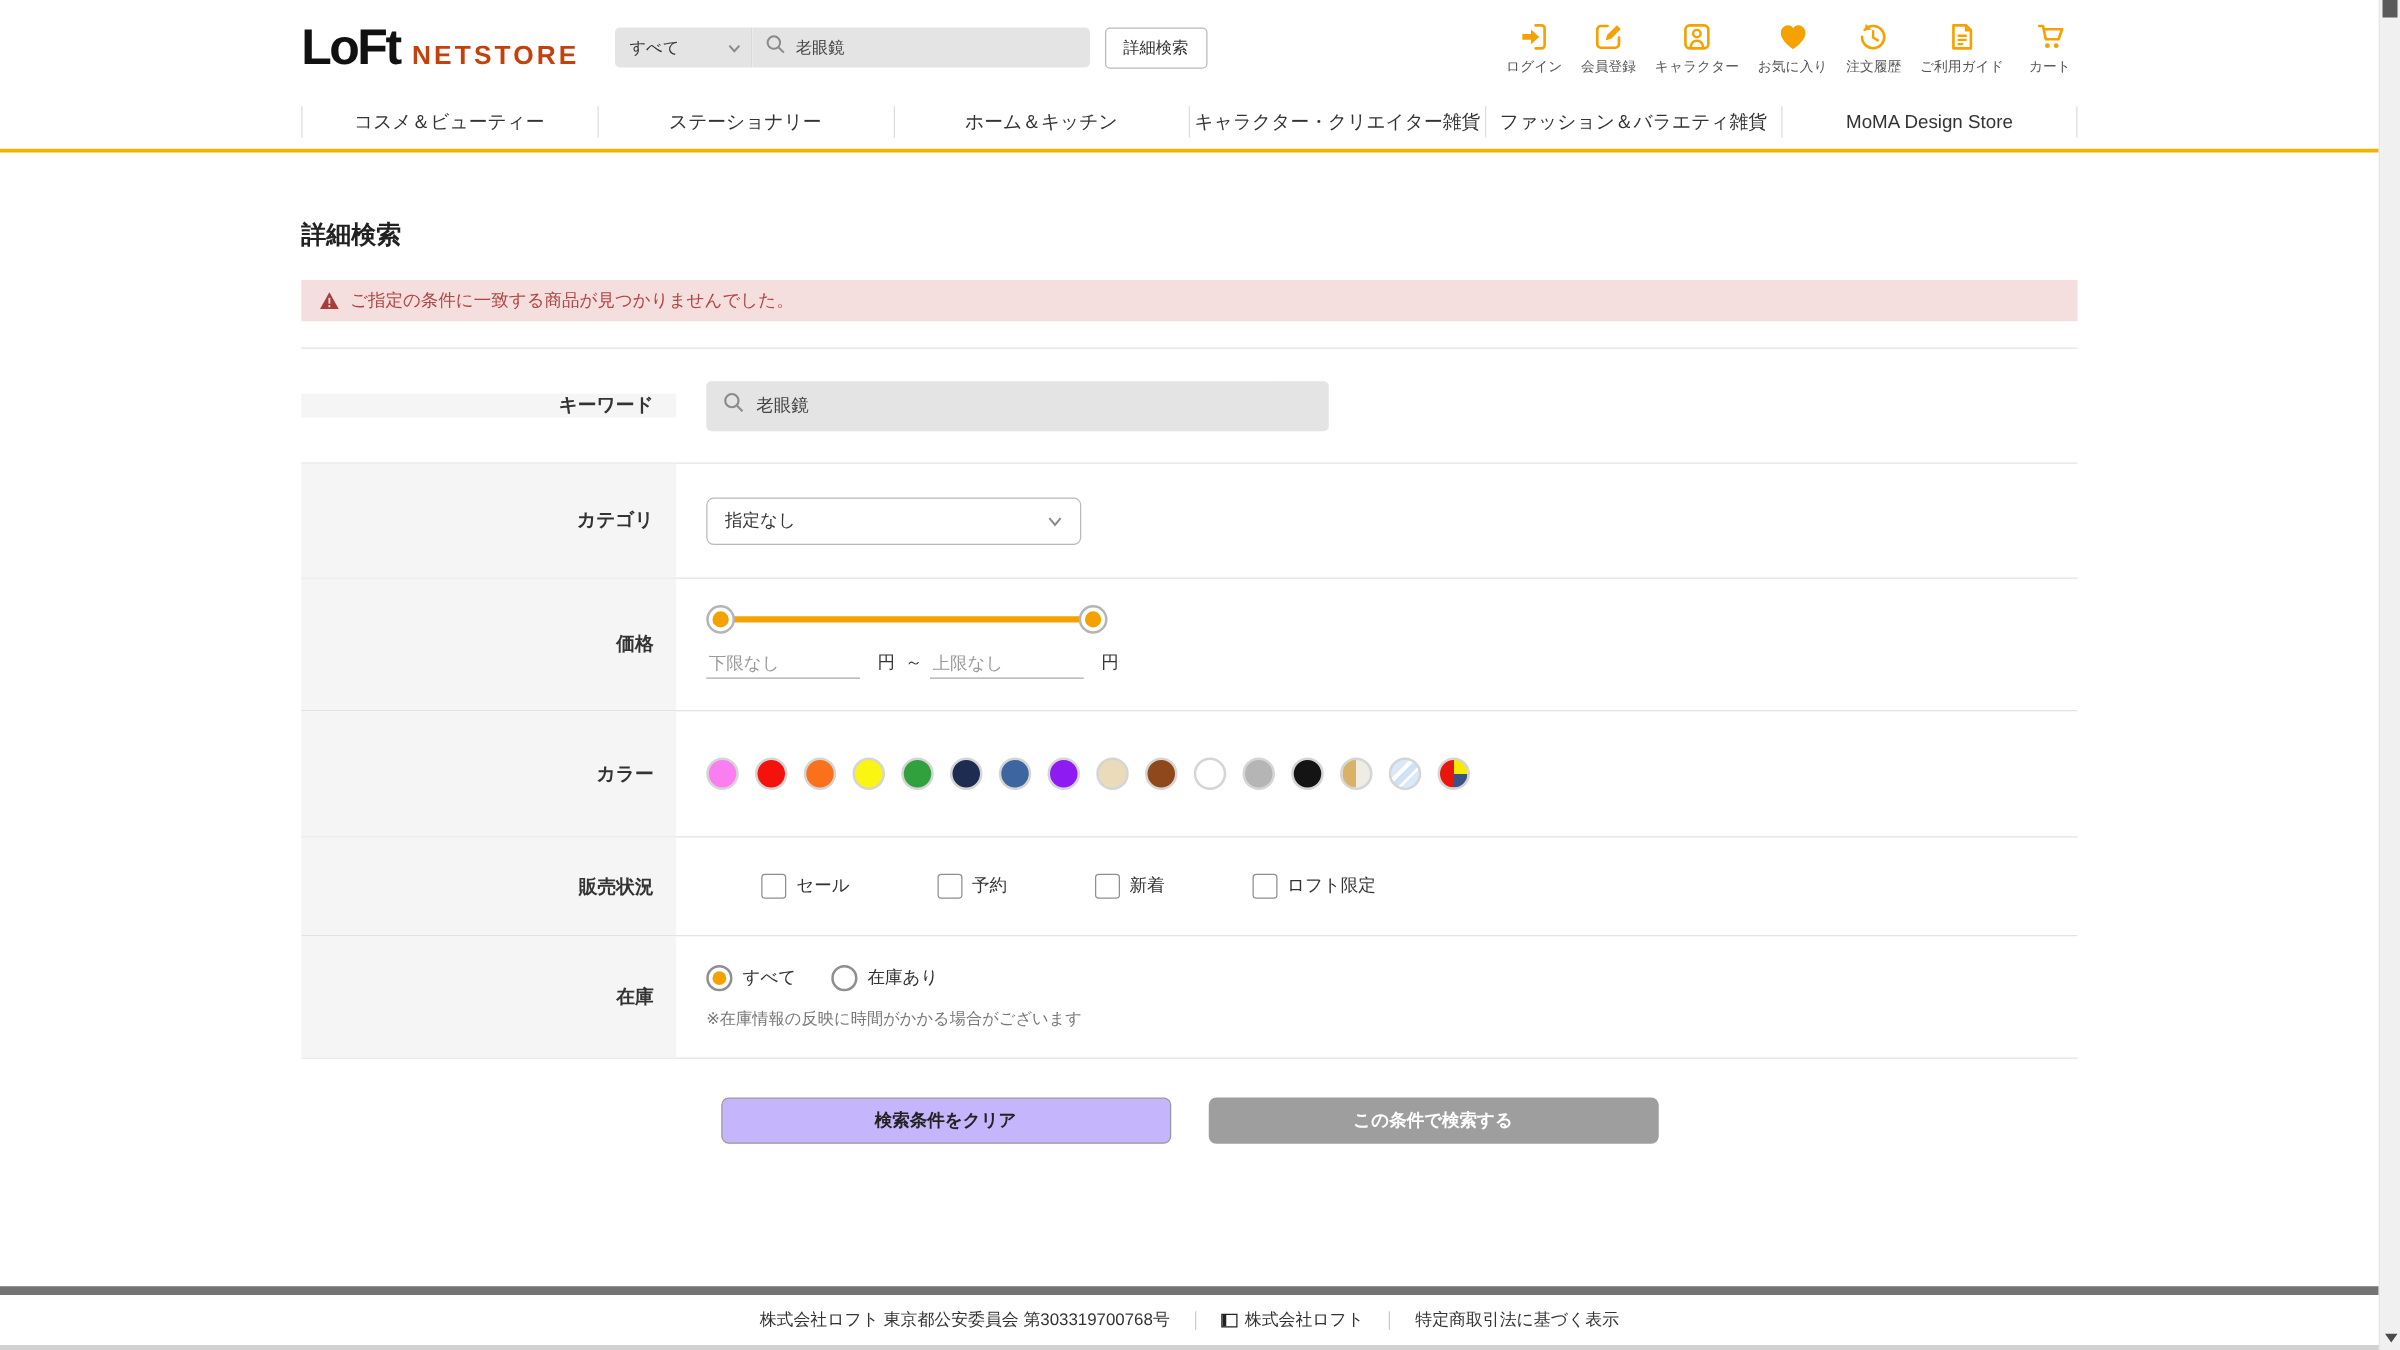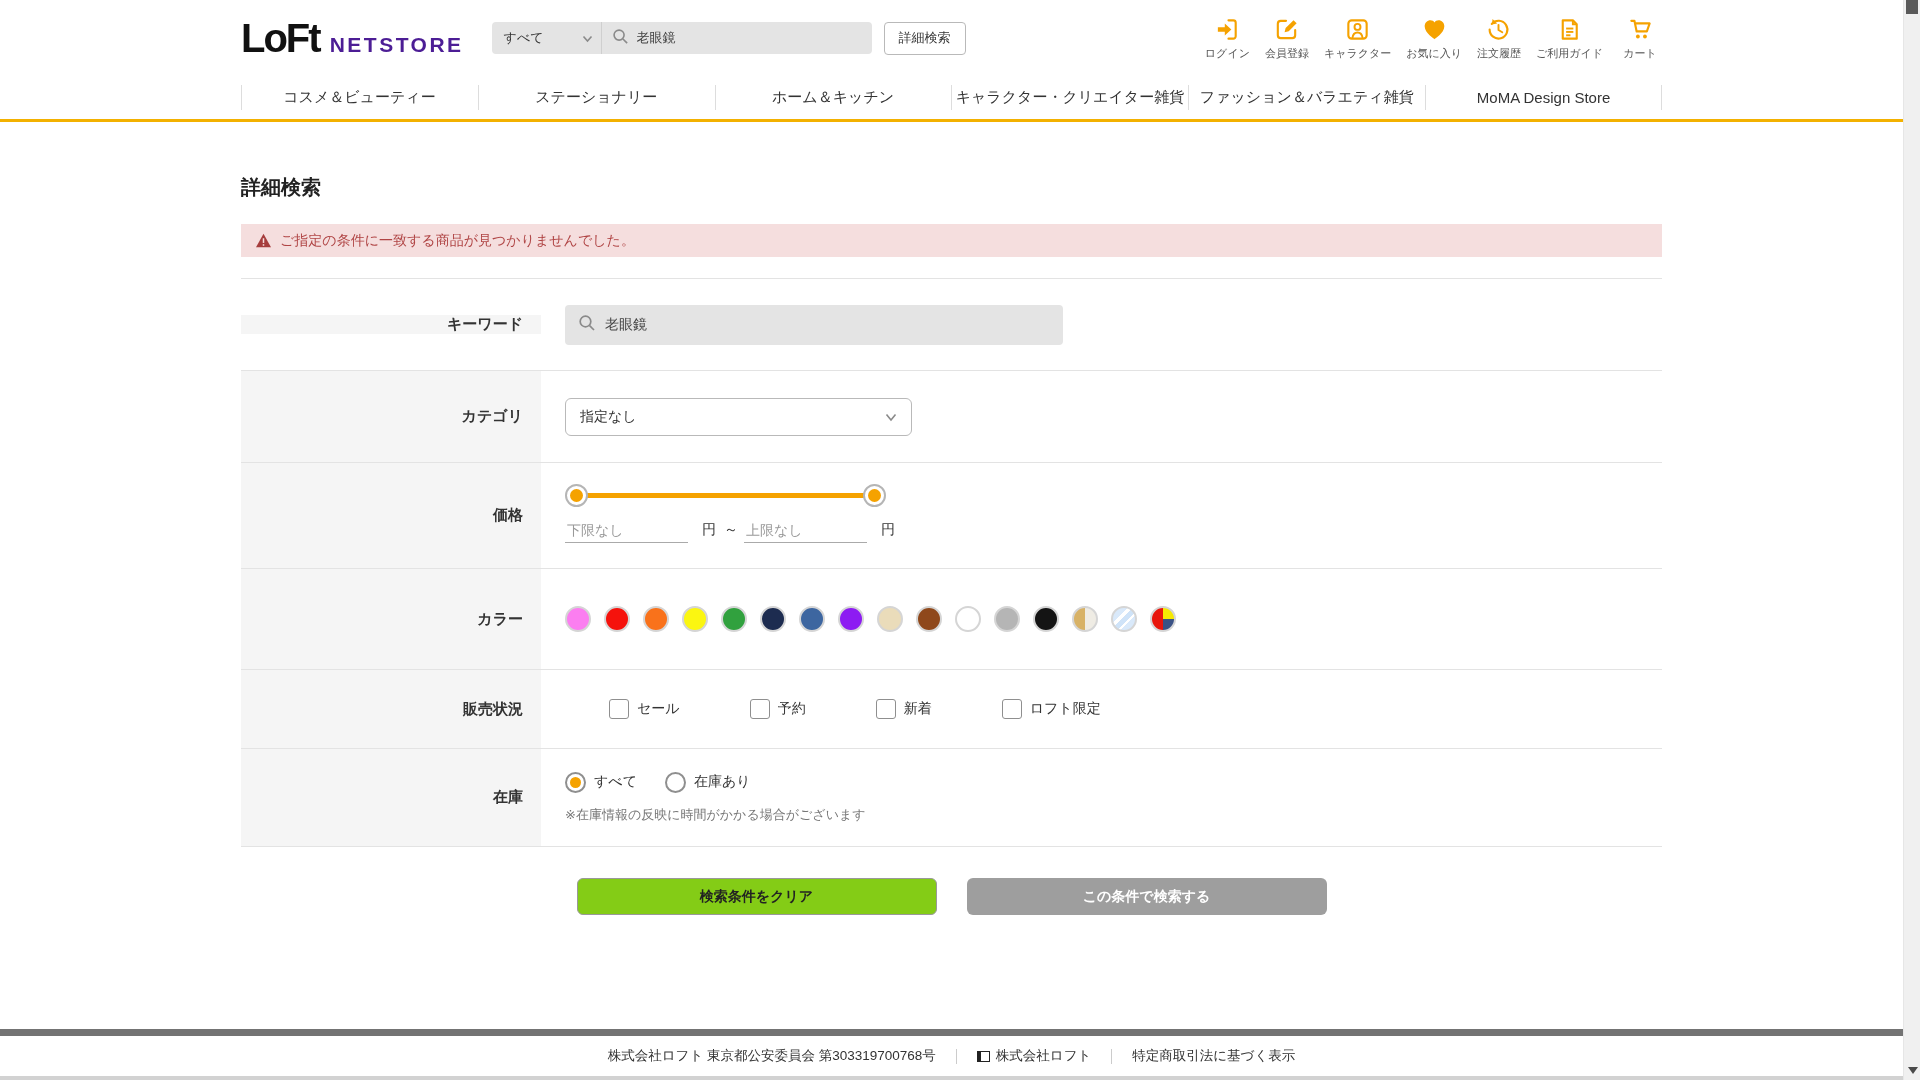--- a/index.html
+++ b/index.html
@@ -4,21 +4,21 @@
 <style>
   * { margin:0; padding:0; box-sizing:border-box; }
   html,body { width:1920px; height:1080px; overflow:hidden; background:#fff;
     font-family:"Liberation Sans","DejaVu Sans",sans-serif; color:#333; }
   .viewport { position:absolute; left:0; top:0; width:1903px; height:1080px; background:#fff; }
 
   
   .site-header { height:76px; display:flex; align-items:center; width:1421px; margin:0 auto; }
   .logo { display:flex; align-items:baseline; gap:10px; cursor:pointer; }
   .logo-main { font-size:40px; font-weight:800; letter-spacing:-2px; color:#111; line-height:1; }
-  .logo-sub { font-size:21px; font-weight:700; letter-spacing:2.5px; color:#4c1d95; }
+  .logo-sub { font-size:21px; font-weight:700; letter-spacing:2.5px; color:#c2410c; }
   .search-group { display:flex; align-items:center; margin-left:28px; }
   .search-scope { width:110px; height:32px; background:#e4e4e4; border-radius:4px 0 0 4px;
      display:flex; align-items:center; padding:0 8px 0 12px; font-size:13px; color:#333;
      border-right:1px solid #cfcfcf; cursor:pointer; }
   .search-scope .chev { margin-left:auto; }
   .search-box { width:270px; height:32px; background:#e4e4e4; border-radius:0 4px 4px 0;
      display:flex; align-items:center; padding:0 10px; gap:8px; }
   .search-box input { border:none; outline:none; background:transparent; font-size:13px; color:#444; width:100%;
      font-family:inherit; }
   .detail-search-btn { margin-left:12px; height:33px; padding:0 14px; background:#fff;
@@ -49,21 +49,21 @@
      padding-right:18px; font-size:15px; font-weight:bold; color:#333; }
   .form-content { flex:1; display:flex; align-items:center; padding-left:24px; }
   .row-keyword { height:92px;align-items:center; } .row-category { height:92px; } .row-price { height:106px; }
   .row-color { height:101px; } .row-sales { height:79px; } .row-stock { height:98px; }
 
   .kw-input { width:498px; height:40px; background:#e4e4e4; border-radius:4px; display:flex;
      align-items:center; padding:0 13px; gap:9px; }
   .kw-input input { border:none; outline:none; background:transparent; font-size:14px; color:#444; width:100%;
      font-family:inherit; }
 
-  .cat-select { width:347px; height:38px; background:#fff; border:1px solid #b9b9b9; border-radius:6px;
+  .cat-select { width:300px; height:38px; background:#fff; border:1px solid #b9b9b9; border-radius:6px;
      display:flex; align-items:center; padding:0 14px; font-size:14px; color:#333; cursor:pointer; }
   .cat-select .chev { margin-left:auto; }
 
   .price-wrap { display:flex; flex-direction:column; justify-content:center; gap:22px; }
   .slider { position:relative; width:299px; height:5px; background:#f5a200; border-radius:3px; margin-left:11px; margin-top:4px; }
   .slider-handle { position:absolute; top:-9px; width:23px; height:23px; border-radius:50%; background:#fff;
      border:2px solid #b5b5b5; cursor:pointer; }
   .slider-handle::after { content:''; position:absolute; inset:3px; border-radius:50%; background:#f5a200; }
   .slider-handle.min { left:-11px; } .slider-handle.max { right:-11px; }
   .price-inputs { display:flex; align-items:flex-end; font-size:14px; color:#333; }
@@ -82,21 +82,21 @@
   .stock-wrap { display:flex; flex-direction:column; justify-content:center; gap:13px; }
   .radio-row { display:flex; gap:28px; }
   .radio-item { display:flex; align-items:center; gap:8px; cursor:pointer; font-size:14px; color:#333; }
   .radio { width:21px; height:21px; border:2px solid #8f8f8f; border-radius:50%; background:#fff; position:relative; }
   .radio.selected::after { content:''; position:absolute; inset:3px; border-radius:50%; background:#f5a200; }
   .stock-note { font-size:13px; color:#777; }
 
   .btn-row { margin-top:31px; display:flex; justify-content:center; gap:30px; }
   .btn { width:360px; height:37px; border-radius:6px; font-size:14px; font-weight:bold; cursor:pointer;
      font-family:inherit; }
-  .btn-clear { background:#84cc16; border:1px solid #999; color:#222; }
+  .btn-clear { background:#c4b5fd; border:1px solid #999; color:#222; }
   .btn-submit { background:#9e9e9e; border:none; color:#fff; }
 
   
   .site-footer { position:absolute; top:1029px; left:0; width:1903px; height:47px; border-top:7px solid #737373;
      background:#fff; display:flex; align-items:center; justify-content:center; }
   .footer-inner { display:flex; align-items:center; gap:20px; font-size:13.5px; color:#333; }
   .f-divider { width:1px; height:15px; background:#ccc; }
   .f-link { display:flex; align-items:center; gap:6px; cursor:pointer; }
   .window-icon { width:13px; height:11px; border:1.5px solid #222; position:relative; display:inline-block; }
   .window-icon::before { content:''; position:absolute; left:0; top:0; bottom:0; width:3px; background:#222; }

